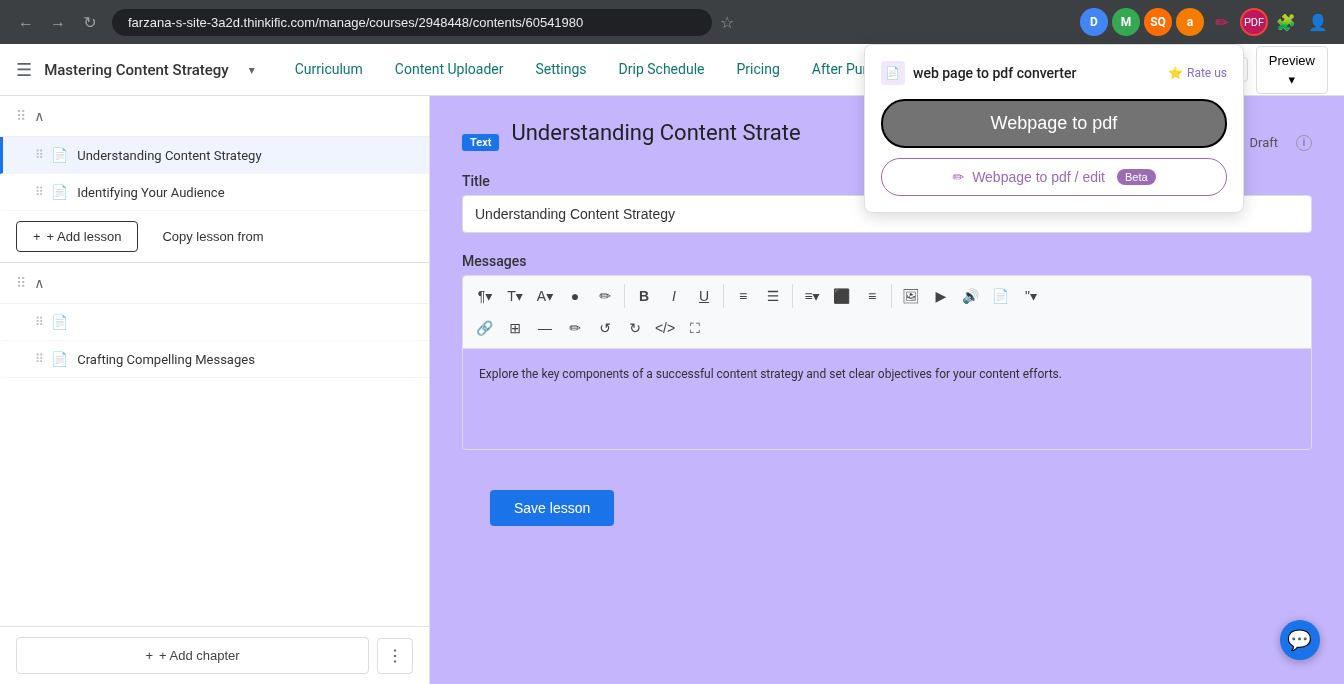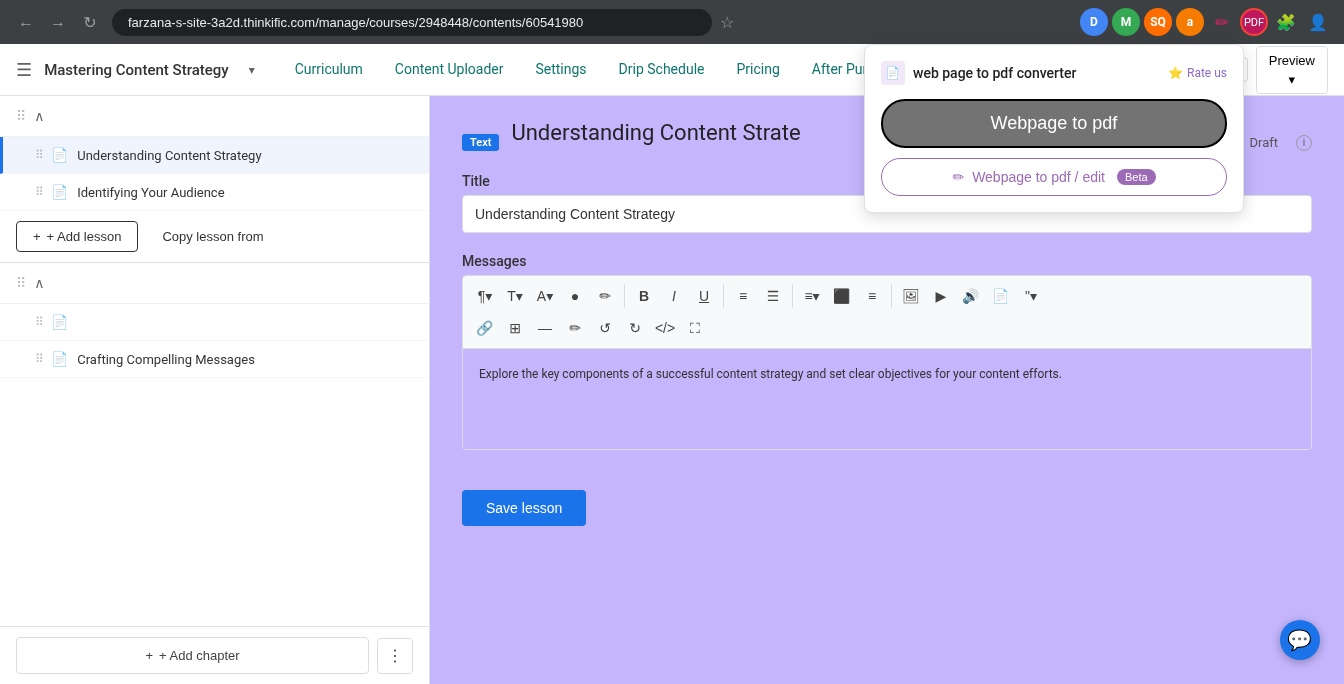--- a/index.html
+++ b/index.html
@@ -160,20 +160,21 @@
     }
     .toolbar-divider { width: 1px; height: 24px; background: #dadce0; margin: 2px 3px; }
     .editor-content {
       padding: 16px; min-height: 100px; font-size: 12px; color: #333; line-height: 1.6;
     }
 
     .save-btn {
       background: #1a73e8; color: #fff; border: none; border-radius: 4px;
       padding: 10px 24px; font-size: 14px; font-weight: 500; cursor: pointer;
       margin-top: 20px;
+      margin-left: 28px;
     }
 
     
     .chat-bubble {
       position: fixed; bottom: 24px; right: 24px;
       width: 40px; height: 40px; background: #1a73e8; border-radius: 50%;
       display: flex; align-items: center; justify-content: center;
       color: #fff; font-size: 20px; cursor: pointer; box-shadow: 0 2px 8px rgba(0,0,0,0.3);
       z-index: 100;
     }

